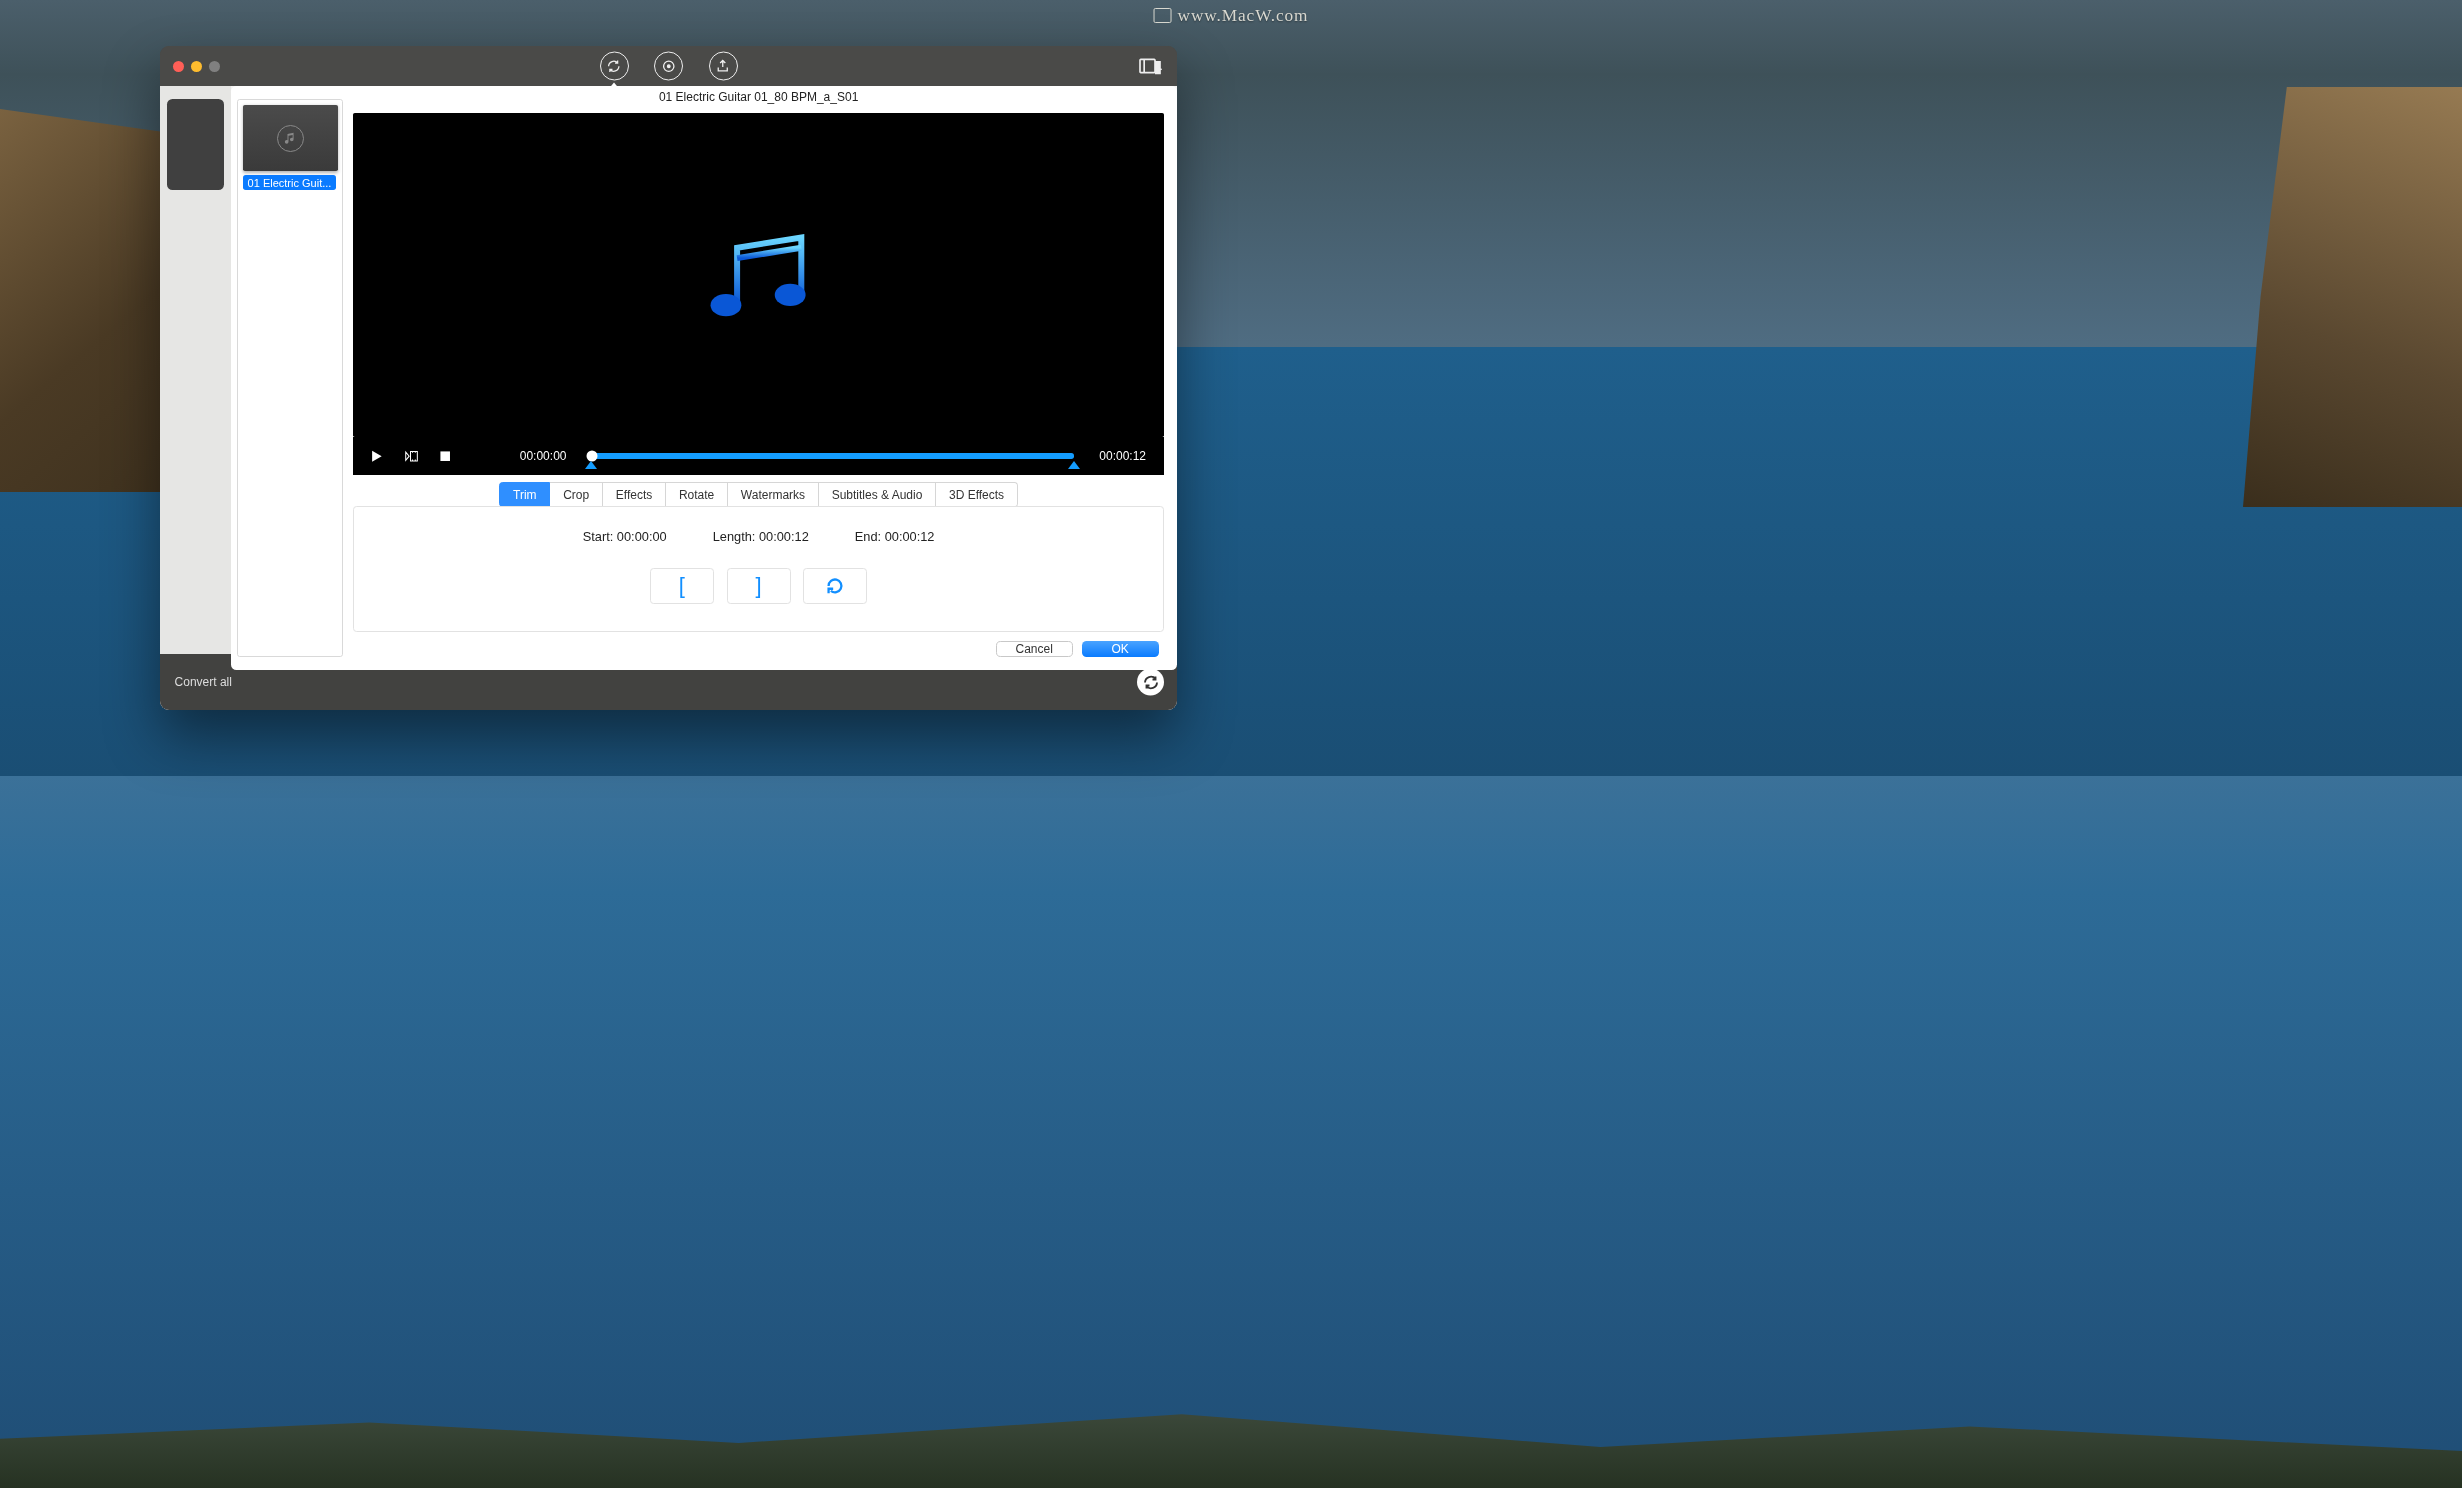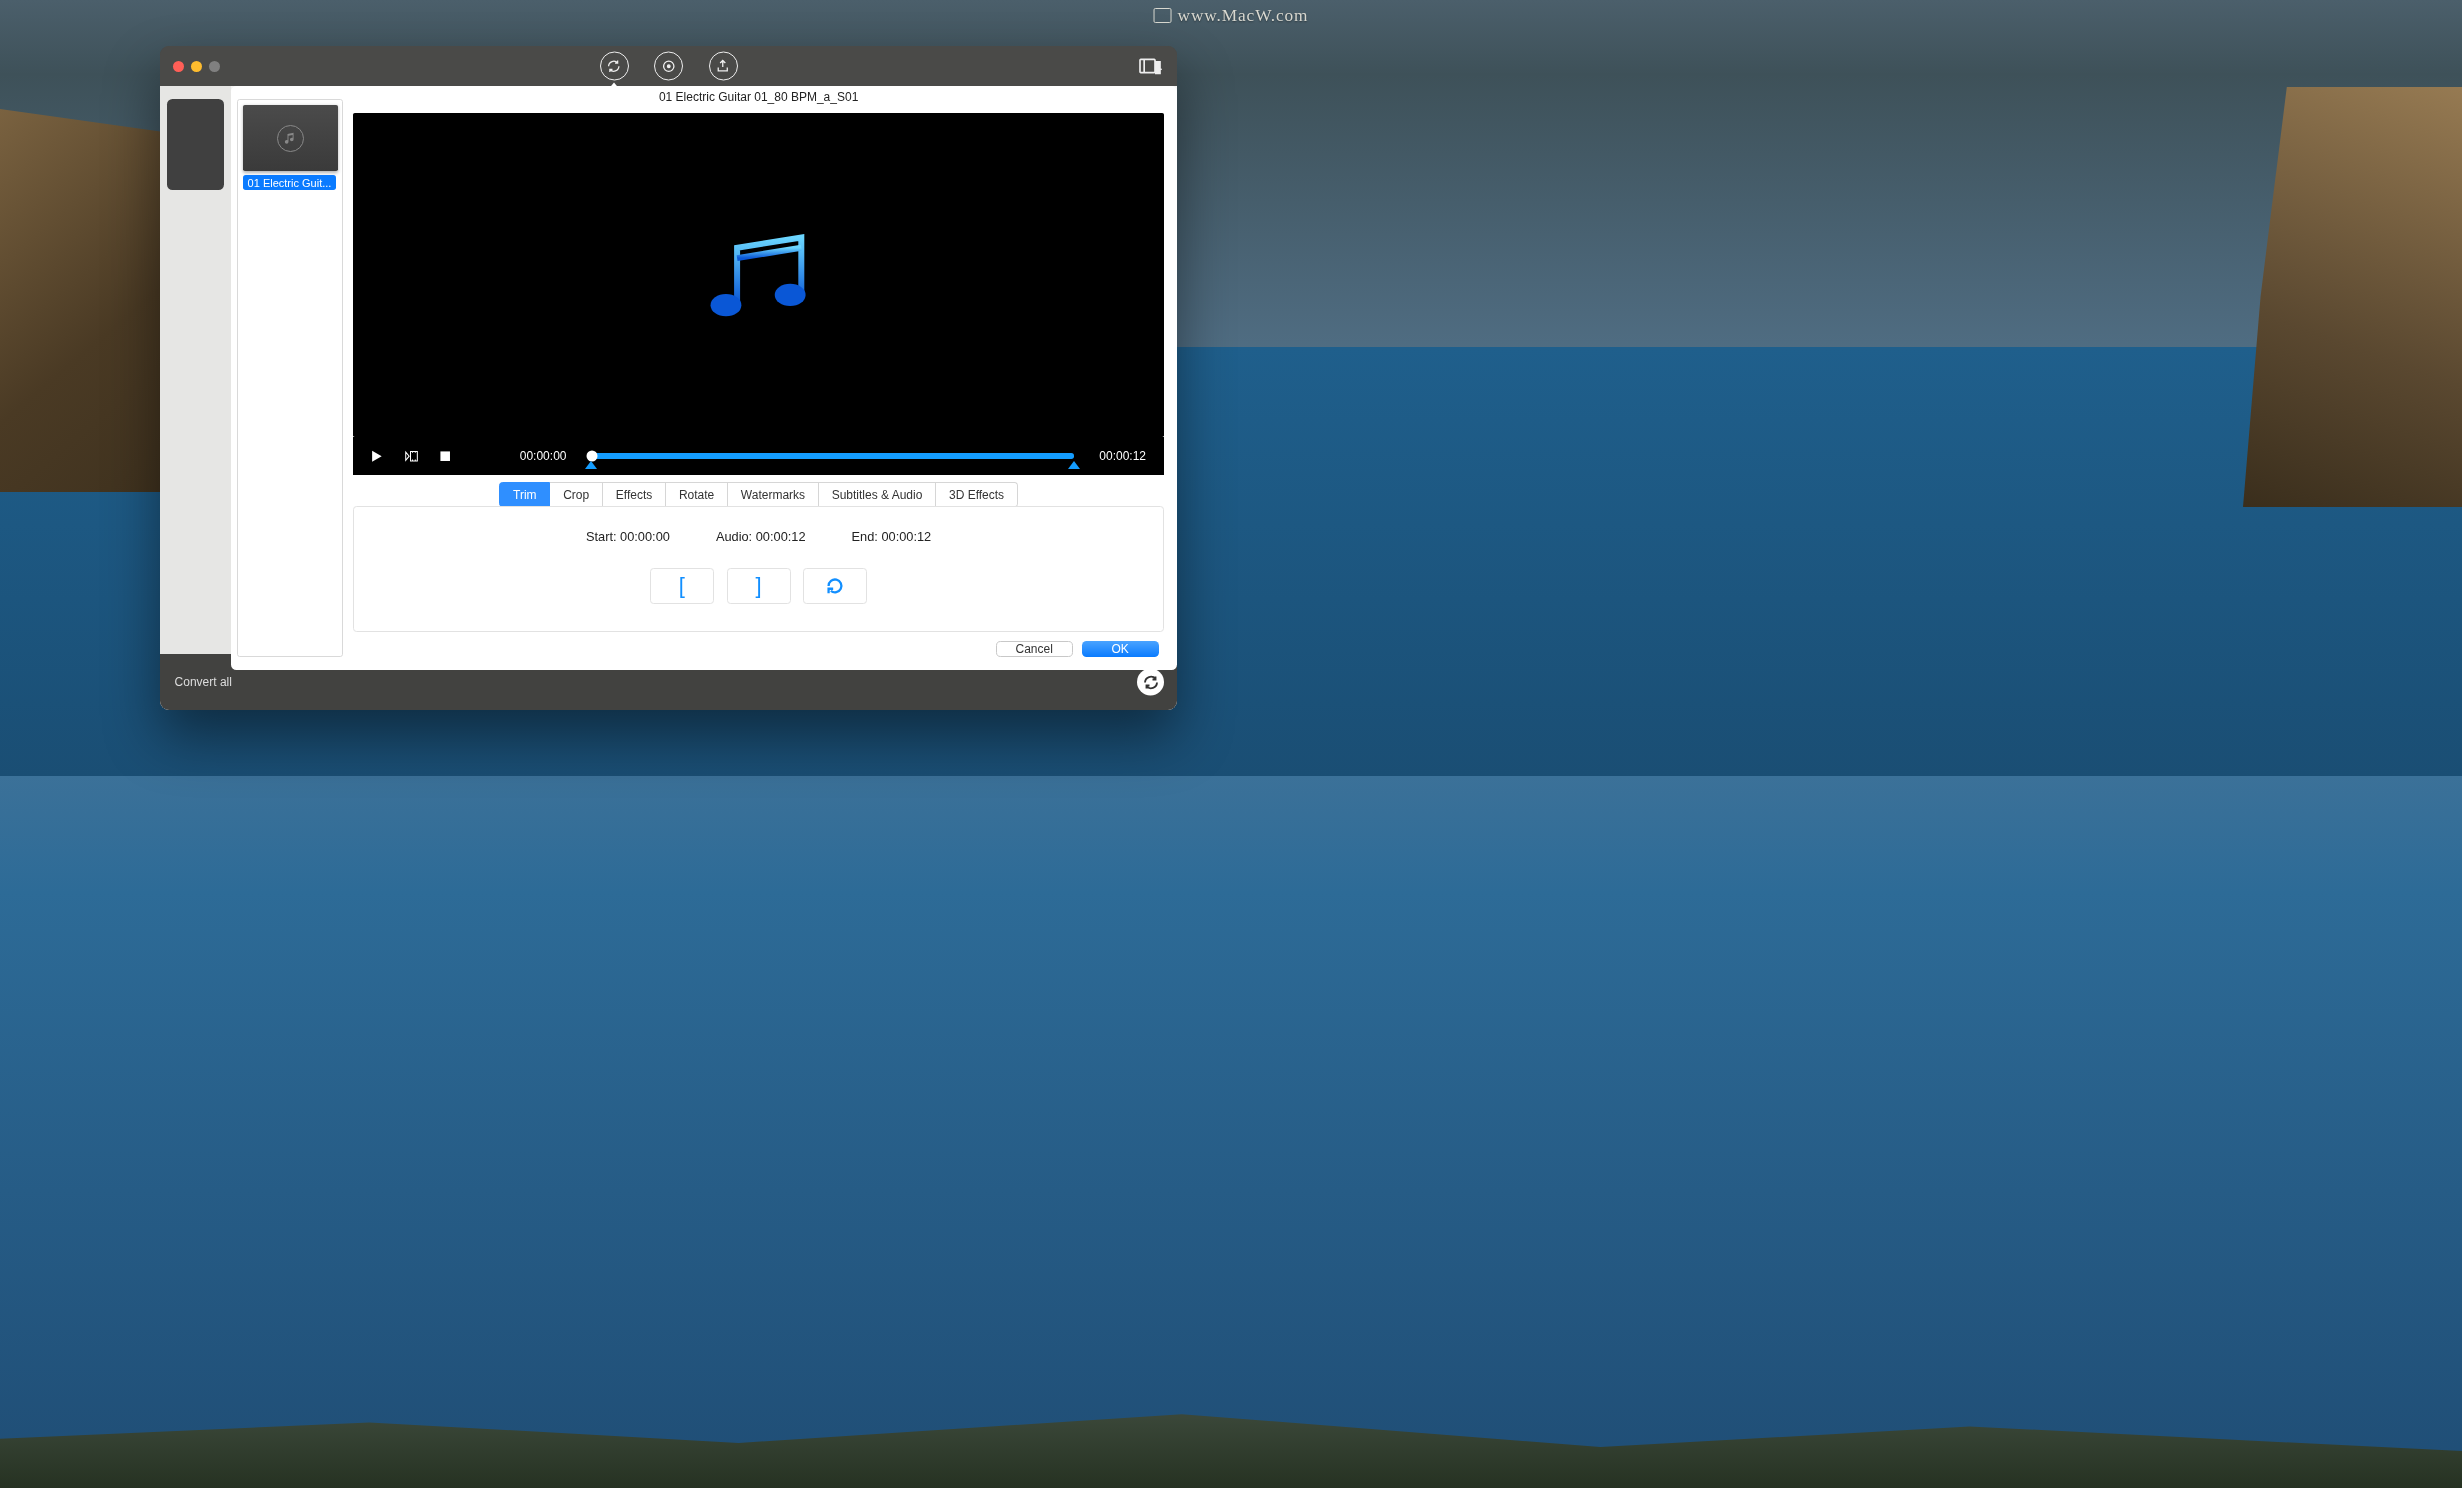--- a/index.html
+++ b/index.html
@@ -321,21 +321,21 @@
           <div class="tab">Effects</div>
           <div class="tab">Rotate</div>
           <div class="tab">Watermarks</div>
           <div class="tab">Subtitles &amp; Audio</div>
           <div class="tab">3D Effects</div>
         </div>
 
         <div class="trim-panel">
           <div class="trim-times">
             <span>Start: 00:00:00</span>
-            <span>Audio: 00:00:12</span>
+            <span>Length: 00:00:12</span>
             <span>End: 00:00:12</span>
           </div>
           <div class="trim-buttons">
             <div class="tbtn">
               <span>[</span>
             </div>
             <div class="tbtn">
               <span>]</span>
             </div>
             <div class="tbtn">

